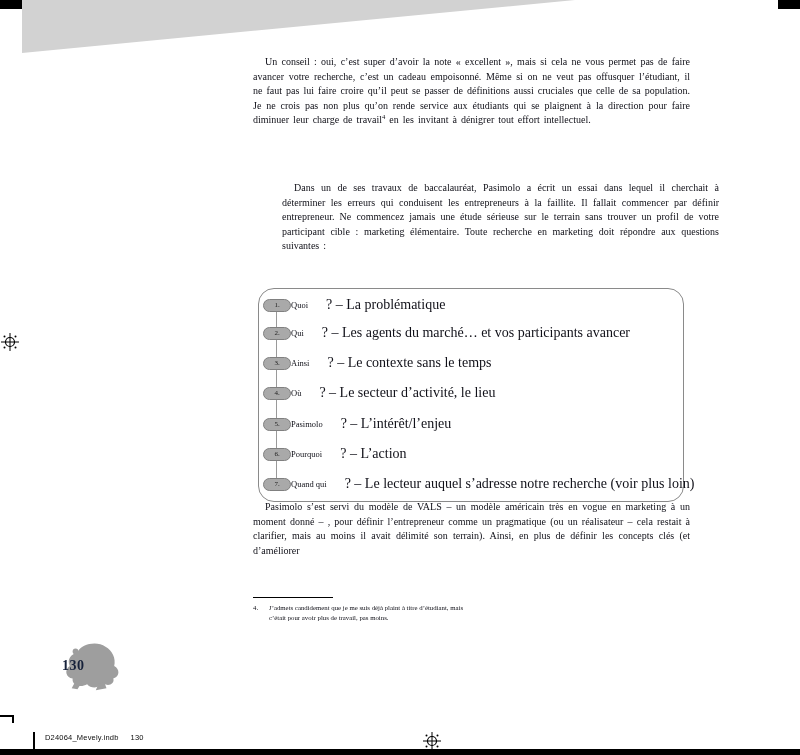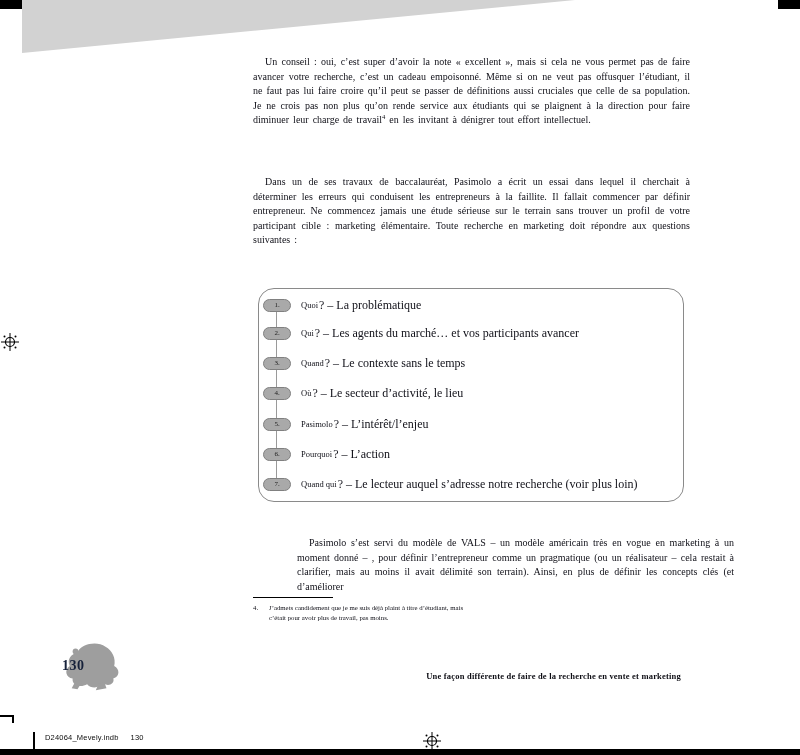--- a/index.html
+++ b/index.html
@@ -29,36 +29,36 @@
     font-size:12px;font-weight:bold;color:#0c0c0c;filter:blur(.3px);}
   
   .content{position:absolute;left:253px;top:0;width:437px;height:755px;}
   .para{
     position:absolute;left:0;width:437px;margin:0;
     font-size:10px;line-height:14.5px;text-align:justify;text-justify:inter-word;
     word-spacing:1.5px;text-indent:12px;color:#101018;filter:blur(.28px);
   }
   .para sup{font-size:6.5px;vertical-align:super;line-height:0;}
   #p1{top:55px;}
-  #p2{top:175px;}
-  #p3{top:536px;margin-left:44px;}
+  #p2{top:181px;margin-left:29px;}
+  #p3{top:500px;}
   
   .qbox{
     position:absolute;left:5px;top:288px;width:424px;height:212px;
     border:1px solid #8a8a8a;border-radius:16px;background:#fff;
   }
   .qconnector{position:absolute;left:17px;top:16px;width:1px;height:179px;background:#9a9a9a;}
   .qrow{position:absolute;left:4px;height:12px;display:flex;align-items:center;filter:blur(.25px);}
   .qbadge{
     display:inline-block;width:26px;height:11px;border-radius:7px;
     background:var(--badge_gray,#a9a9a9);border:1px solid #808080;
     font-size:7px;line-height:11px;text-align:center;color:#1d1d1d;flex:0 0 auto;
   }
-  .qlabel{margin-left:10px;font-size:8.5px;color:#101018;white-space:nowrap;}
-  .qdesc{margin-left:1px;font-size:12px;color:#101018;white-space:nowrap;}
+  .qlabel{font-size:8.5px;color:#101018;white-space:nowrap;}
+  .qdesc{margin-left:18px;font-size:14px;color:#101018;white-space:nowrap;}
   
   .footnote{position:absolute;left:0;top:597px;width:437px;filter:blur(.3px);}
   .fn-rule{width:80px;height:1px;background:#000;}
   .fn-row{display:flex;margin-top:5px;}
   .fn-num{width:16px;font-size:6.8px;line-height:9.5px;color:#101018;flex:0 0 auto;}
   .fn-text{width:205px;font-size:6.8px;line-height:9.5px;color:#101018;}
   
   .pagenum-group{position:absolute;left:56px;top:639px;width:70px;height:58px;}
   .frog{position:absolute;left:6px;top:0;}
   .pagenum{
@@ -102,21 +102,21 @@
         <span class="qlabel">Quoi</span>
         <span class="qdesc">? – La problématique</span>
       </div>
       <div class="qrow" style="top:38px">
         <span class="qbadge">2.</span>
         <span class="qlabel">Qui</span>
         <span class="qdesc">? – Les agents du marché… et vos participants avancer</span>
       </div>
       <div class="qrow" style="top:68px">
         <span class="qbadge">3.</span>
-        <span class="qlabel">Quand</span>
+        <span class="qlabel">Ainsi</span>
         <span class="qdesc">? – Le contexte sans le temps</span>
       </div>
       <div class="qrow" style="top:98px">
         <span class="qbadge">4.</span>
         <span class="qlabel">Où</span>
         <span class="qdesc">? – Le secteur d’activité, le lieu</span>
       </div>
       <div class="qrow" style="top:129px">
         <span class="qbadge">5.</span>
         <span class="qlabel">Pasimolo</span>
@@ -148,21 +148,20 @@
   <div class="pagenum-group">
     <svg class="frog" width="58" height="52" viewBox="0 0 60 52">
       <path style="fill:var(--frog_gray,#9e9e9e)" d="M16,13 C20,4 36,1 45,7 C52,11 56,19 54,27 C60,30 60,38 53,40 C55,45 48,49 43,45 C39,50 30,51 26,46 C19,50 10,47 11,40 C4,39 2,31 8,27 C5,20 9,15 16,13 Z"></path>
       <path style="fill:var(--frog_gray,#9e9e9e)" d="M15,41 L10,50 L16,51 L21,43 Z"></path>
       <path style="fill:var(--frog_gray,#9e9e9e)" d="M38,45 L35,52 L46,50 L44,44 Z"></path>
       <circle cx="14" cy="12" r="3" style="fill:var(--frog_gray,#9e9e9e)"></circle>
     </svg>
     <span class="pagenum">130</span>
   </div>
 
-  <div class="running-footer">Une façon différente de faire de la recherche en vente et marketing</div>
 
   <div class="slug-notch"></div>
   <div class="slug-vline"></div>
 
   <div class="slug-text">
     <span>D24064_Mevely.indb</span><span class="slug-page">130</span>
   </div>
 
   <svg class="regmark reg-bottom" viewBox="0 0 18 18">
     <line x1="9" y1="0" x2="9" y2="18" stroke="#000" stroke-width="1"></line>

